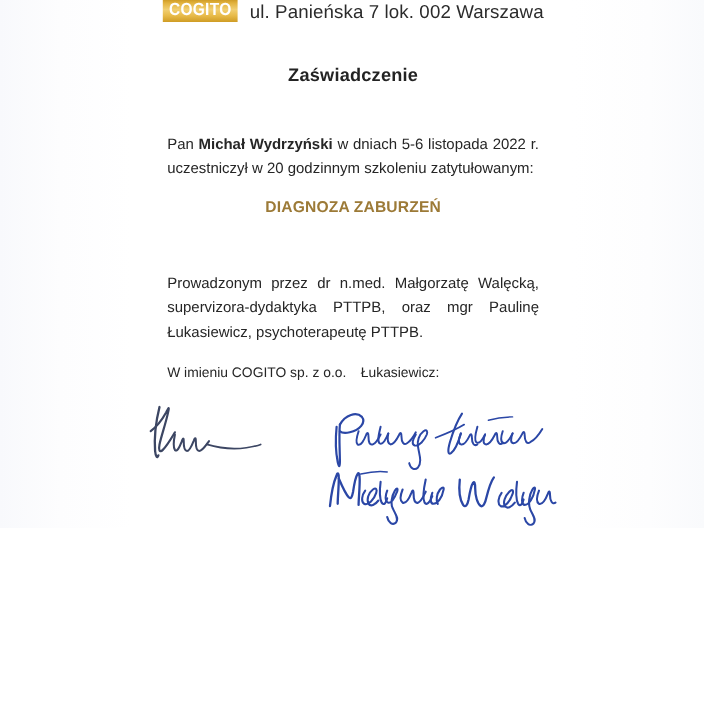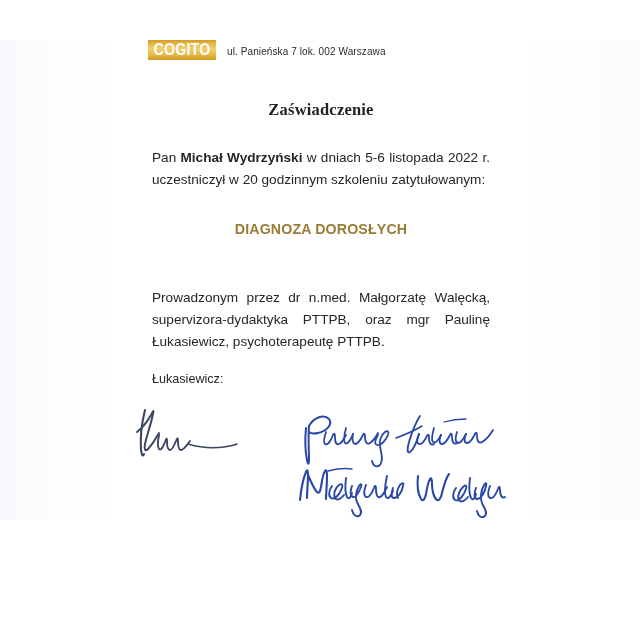--- a/index.html
+++ b/index.html
@@ -14,21 +14,20 @@
     -webkit-font-smoothing: antialiased;
   }
 
   
   .scan {
     position: relative;
     width: 640px;
     height: 480px;
     background: #fdfdfe;
     overflow: hidden;
-    margin-top: 40px;
   }
   
   .paper-tint {
     position: absolute;
     inset: 0;
     background:
       linear-gradient(90deg, #f8f9fc 0px, #fdfdfe 55px, #ffffff 120px,
                       #ffffff 520px, #fdfdfe 590px, #f9fafc 640px);
     pointer-events: none;
   }
@@ -60,53 +59,52 @@
     text-align: center;
     color: #ffffff;
     font-family: "Liberation Sans Narrow", "Liberation Sans", sans-serif;
     font-weight: bold;
     font-size: 16px;
     line-height: 16px;
     letter-spacing: 0.3px;
     transform: scaleX(0.88);
   }
   .addr {
-    font-size: 10px;
+    font-size: 17px;
     color: #2b2b2b;
     letter-spacing: 0.1px;
     white-space: nowrap;
   }
 
   
   .col {
     position: absolute;
     left: 152px;
     width: 338px;
   }
 
   .doc-title {
     top: 60px;
     text-align: center;
     font-size: 16.5px;
     font-weight: bold;
     color: #232323;
     letter-spacing: 0.2px;
-    font-family: Liberation Serif, serif;
   }
 
   .para {
     font-size: 13.6px;
     line-height: 22px;
     color: #262626;
     text-align: justify;
     text-justify: inter-word;
   }
   .para b { font-weight: bold; }
 
-  .para-participant { top: 107px; }
+  .para-participant { top: 120px; }
   .para-trainers    { top: 247px; }
 
   .course-title {
     top: 178px;
     text-align: center;
     color: #9c7a37;
     font-weight: bold;
     font-size: 14.2px;
     line-height: 22px;
     letter-spacing: 0.15px;
@@ -150,26 +148,27 @@
       <div class="logo-text">COGITO</div>
     </div>
     <div class="addr">ul. Panieńska 7 lok. 002 Warszawa</div>
   </div>
 
   <div class="col doc-title" style="position:absolute;">Zaświadczenie</div>
 
   <div class="col para para-participant" style="position:absolute;"><span>Pan </span><b>Michał Wydrzyński</b><span> w dniach 5-6 listopada 2022 r. uczestniczył w 20 godzinnym szkoleniu zatytułowanym:</span></div>
 
   <div class="col course-title" style="position:absolute;">
-    <div>DIAGNOZA DOROSŁYCH</div>
+    <div>DIAGNOZA ZABURZEŃ</div>
   </div>
 
   <div class="col para para-trainers" style="position:absolute;">Prowadzonym przez dr n.med. Małgorzatę Walęcką, supervizora-dydaktyka PTTPB, oraz mgr Paulinę Łukasiewicz, psychoterapeutę PTTPB.</div>
 
   <div class="col sig-labels" style="position:absolute;">
+    <div class="sig-label-left">W imieniu COGITO sp. z o.o.</div>
     <div class="sig-label-right">Łukasiewicz:</div>
   </div>
 
   <svg class="sig sig-company" viewBox="0 0 120 62">
     <g fill="none" stroke="#3c4663" stroke-linecap="round" stroke-linejoin="round">
       <path d="M13 8 C10 20, 8 34, 9 48 C9.5 53, 11 55, 12 52" stroke-width="2.1"></path>
       <path d="M5 30 C9 27, 14 22, 19 13 C21 9, 22 7, 21 12 C19 22, 15 33, 13 42
                C12 47, 13 50, 16 47 C20 43, 24 36, 27 31" stroke-width="2"></path>
       <path d="M27 33 C26 38, 25 44, 27 47 C29 49, 31 45, 33 40
                C34 37, 35 35, 35 39 C35 44, 36 48, 38 48

